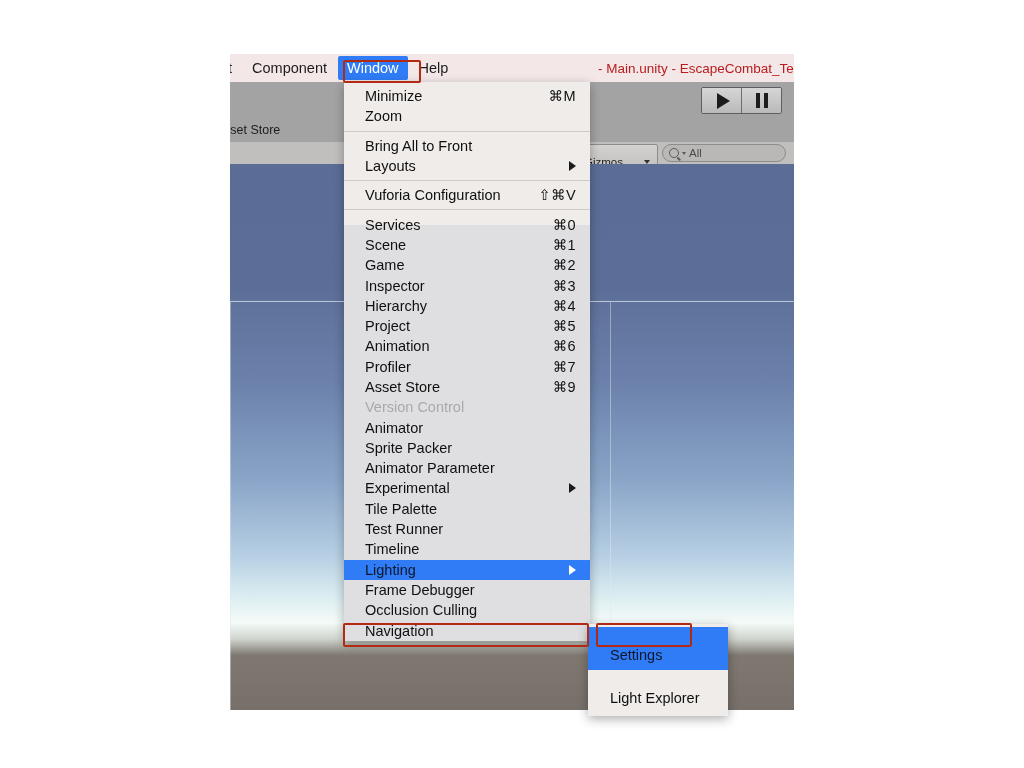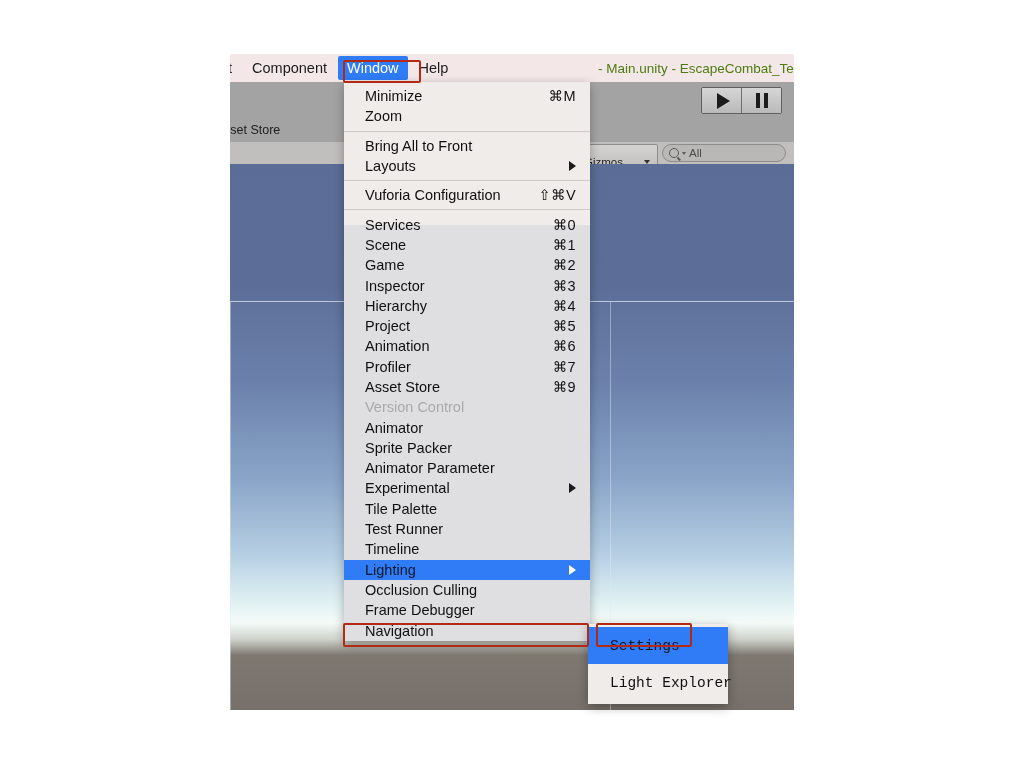--- a/index.html
+++ b/index.html
@@ -62,21 +62,21 @@
   
   .titlebar {
     position: absolute;
     left: 360px; top: 0;
     width: 204px;
     height: 28px;
     background: #f3e7e8;
     display: flex;
     align-items: center;
     font-size: 13.5px;
-    color: #4d7c0f;
+    color: #b91c1c;
     white-space: nowrap;
     overflow: hidden;
   }
   .titlebar .tb-pad { width: 8px; flex: 0 0 auto; }
 
   
   .unity-toolbar {
     position: absolute;
     left: 0; top: 28px;
     width: 564px;
@@ -301,21 +301,21 @@
     left: 588px;
     top: 624px;
     width: 140px;
     background: #f0ece9;
     box-shadow: 0 3px 10px rgba(0,0,0,0.32);
     padding: 3px 0;
     font-size: 14.5px;
     z-index: 60;
     box-sizing: border-box;
   }
-  .submenu-panel .menu-item { padding: 0 12px 0 22px; height: 37px; font-family: Liberation Mono, monospace; }
+  .submenu-panel .menu-item { padding: 13px 12px 0 22px; height: 30px; }
 
   
   .annot {
     position: absolute;
     border: 2.5px solid #b32a14;
     border-radius: 2px;
     z-index: 90;
     pointer-events: none;
     box-sizing: border-box;
   }
@@ -473,24 +473,24 @@
           <span class="mi-label">Test Runner</span>
         </div>
         <div class="menu-item">
           <span class="mi-label">Timeline</span>
         </div>
         <div class="menu-item highlight">
           <span class="mi-label">Lighting</span>
           <span class="submenu-arrow"></span>
         </div>
         <div class="menu-item">
+          <span class="mi-label">Frame Debugger</span>
+        </div>
+        <div class="menu-item">
           <span class="mi-label">Occlusion Culling</span>
-        </div>
-        <div class="menu-item">
-          <span class="mi-label">Frame Debugger</span>
         </div>
         <div class="menu-item">
           <span class="mi-label">Navigation</span>
         </div>
       </div>
   </div>
 
   <div class="submenu-panel">
     <div id="submenu-content">
         <div class="menu-item highlight">

